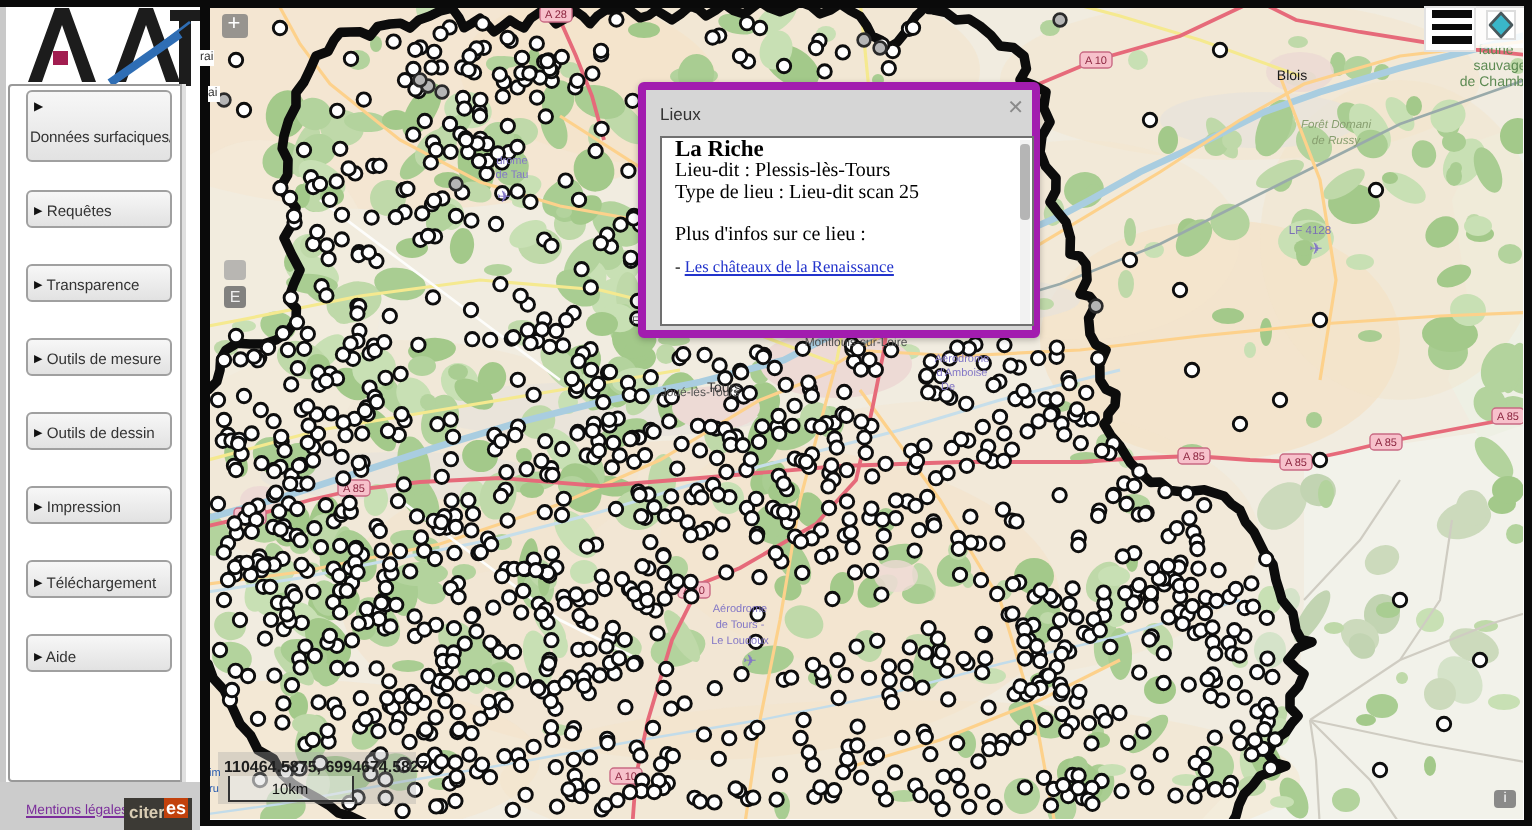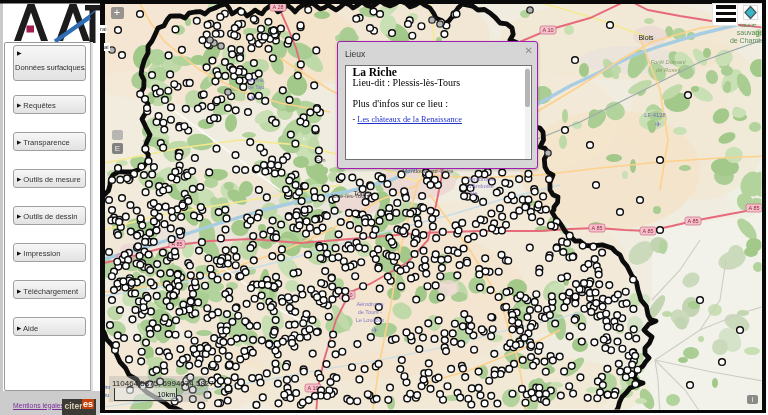--- a/index.html
+++ b/index.html
@@ -1846,35 +1846,36 @@
 <div style="position:absolute;left:711.5px;top:3.3px;width:26px;height:23px;background:#fff;border:1px solid #e2e2e2"></div>
 <div style="position:absolute;left:716px;top:4.9px;width:19.5px;height:3.8px;background:#0a0a0a"></div>
 <div style="position:absolute;left:716px;top:11.5px;width:19.5px;height:3.8px;background:#0a0a0a"></div>
 <div style="position:absolute;left:716px;top:18.3px;width:19.5px;height:3.8px;background:#0a0a0a"></div>
 <div style="position:absolute;left:737.8px;top:2.5px;width:24px;height:21.5px;background:rgba(255,255,255,0.85)"></div>
 <div style="position:absolute;left:743px;top:4.9px;width:14.5px;height:14.8px;background:#fff;border:1px solid #ddd"></div>
 <svg width="15" height="15" viewBox="0 0 15 15" style="position:absolute;left:742.8px;top:4.9px">
 <polygon points="7.5,1.5 13,7.5 7.5,13.5 2,7.5" fill="#3ab6c9" stroke="#49585c" stroke-width="1.3" stroke-linejoin="round"></polygon>
 </svg>
 <div style="position:absolute;left:109px;top:376px;width:99px;height:26px;background:rgba(165,165,165,0.35)"></div>
-<div style="position:absolute;left:112px;top:378.5px;width:104px;height:10px;color:#1c1c1c;font-size:8px;font-weight:normal;letter-spacing:0px;white-space:nowrap">110464.5875, 6994674.5827</div>
-<div style="position:absolute;left:113.5px;top:387.5px;width:63px;height:13px;background:rgba(255,255,255,0.45);border:1.5px solid #333;border-top:none;font-size:7.5px;color:#111;text-align:right;line-height:13px">10km</div>
+<div style="position:absolute;left:112px;top:378.5px;width:104px;height:10px;color:#1c1c1c;font-size:8px;font-weight:bold;letter-spacing:0px;white-space:nowrap">110464.5875, 6994674.5827</div>
+<div style="position:absolute;left:113.5px;top:387.5px;width:63px;height:13px;background:rgba(255,255,255,0.45);border:1.5px solid #333;border-top:none;font-size:7.5px;color:#111;text-align:center;line-height:13px">10km</div>
 <div style="position:absolute;left:104.5px;top:384px;font-size:5.5px;color:#2a5db0;width:7px;height:6px;overflow:hidden">im</div>
 <div style="position:absolute;left:104.5px;top:391.5px;font-size:5.5px;color:#2a5db0;width:7px;height:6px;overflow:hidden">ru</div>
 <div style="position:absolute;left:747px;top:395px;width:11px;height:9px;background:rgba(120,120,120,0.85);border-radius:2px;color:#fff;font-size:7px;text-align:center;line-height:9px">i</div>
 <div style="position:absolute;left:100px;top:25px;width:7px;height:8px;background:#fff;color:#333;font-size:6px;line-height:9px;overflow:hidden">rai</div>
 <div style="position:absolute;left:104px;top:43px;width:6px;height:8px;background:#fff;color:#333;font-size:6px;line-height:9px;overflow:hidden">ai</div>
 
-<div style="position:absolute;left:337px;top:40.5px;width:201px;height:128px;background:#d6d6d6;border:1px solid #a21caf;border-radius:3px;box-shadow:0 1px 3px rgba(0,0,0,0.25)">
+<div style="position:absolute;left:319px;top:40.5px;width:201px;height:128px;background:#d6d6d6;border:4px solid #a21caf;border-radius:3px;box-shadow:0 1px 3px rgba(0,0,0,0.25)">
 <div style="position:absolute;left:7px;top:7px;font-size:8.5px;color:#333;font-family:'Liberation Sans',sans-serif">Lieux</div>
 <div style="position:absolute;right:4px;top:3px;font-size:10px;color:#8a8a8a;font-family:'Liberation Sans',sans-serif">✕</div>
 <div style="position:absolute;left:6.5px;top:23px;width:187px;height:95px;background:#fff;border:1px solid #707070;overflow:hidden">
 <div style="position:absolute;left:7px;top:1px;font-family:'Liberation Serif',serif;font-size:10px;color:#000;line-height:10.9px">
 <div style="font-size:11.5px;font-weight:bold;margin-bottom:1px">La Riche</div>
 <div>Lieu-dit&nbsp;: Plessis-lès-Tours</div>
+<div>Type de lieu&nbsp;: Lieu-dit scan 25</div>
 <div style="height:10px"></div>
 <div>Plus d'infos sur ce lieu :</div>
 <div style="margin-top:4.5px;font-size:8.3px;white-space:nowrap">- <a style="color:#2233cc;text-decoration:underline">Les châteaux de la Renaissance</a></div>
 </div>
 <div style="position:absolute;right:1px;top:1px;width:5px;height:93px;background:#f2f2f2"></div>
 <div style="position:absolute;right:1px;top:3px;width:5px;height:38px;background:#b5b5b5;border-radius:2px"></div>
 </div>
 </div>
 </div>
 </body></html>

